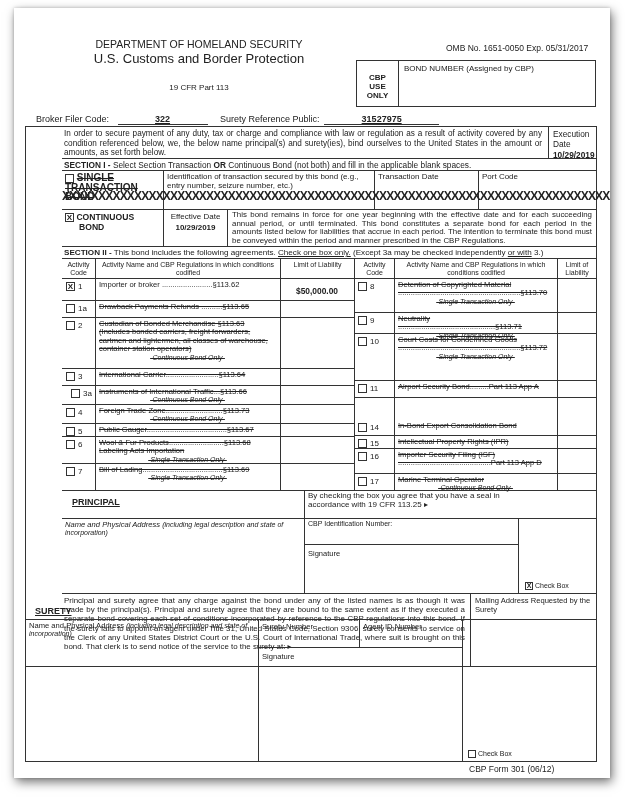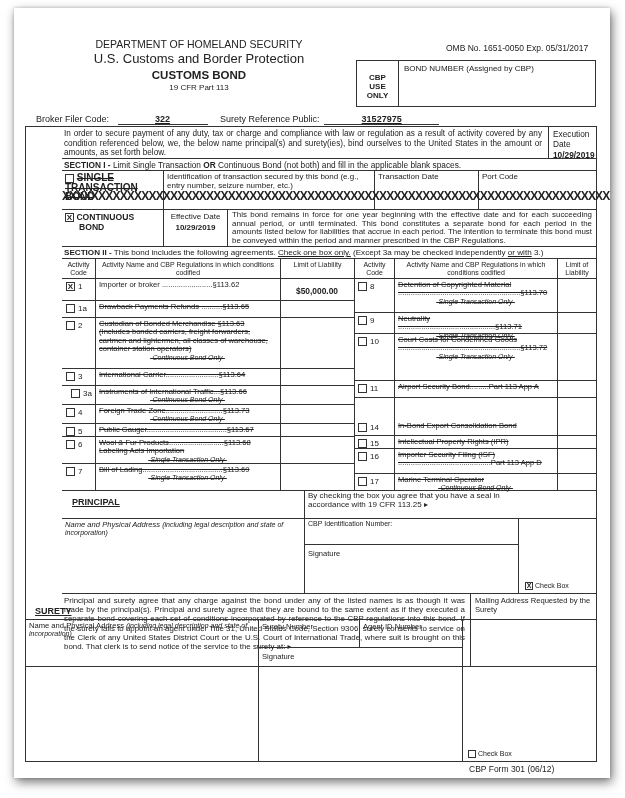--- a/index.html
+++ b/index.html
@@ -38,21 +38,20 @@
   .center { text-align: center; }
   .para { font-size: 7.9px; line-height: 9.2px; text-align: justify; }
 </style>
 </head>
 <body>
 
 <div class="page">
 
   <div class="abs hdr-dept">DEPARTMENT OF HOMELAND SECURITY</div>
   <div class="abs hdr-cbp">U.S. Customs and Border Protection</div>
-  <div class="abs hdr-title">CUSTOMS BOND</div>
   <div class="abs hdr-cfr">19 CFR Part 113</div>
   <div class="abs omb">OMB No. 1651-0050 Exp. 05/31/2017</div>
 
   <div class="abs cbp-box">
     <div class="cbp-use">CBP<br>USE<br>ONLY</div>
     <div class="bond-num">BOND NUMBER (Assigned by CBP)</div>
   </div>
 
   <div class="abs broker-line">
     <span>Broker Filer Code:</span>
@@ -66,21 +65,21 @@
     <div class="row" style="height:32px;">
       <div class="cell para" style="left:2px; width:478px; padding-top:2px; font-size:8.2px; line-height:9.6px;">In order to secure payment of any duty, tax or charge and compliance with law or regulation as a result of activity covered by any condition referenced below, we, the below name principal(s) and surety(ies), bind ourselves to the United States in the amount or amounts, as set forth below.</div>
       <div class="cell bl" style="left:486px; right:0; padding:2px 4px;">
         <div>Execution Date</div>
         <div style="font-weight:bold; text-align:center; margin-top:1px;">10/29/2019</div>
       </div>
     </div>
 
     <div class="row sec-hdr" style="height:12px; padding:1px 2px;">
       <b>SECTION I -</b>
-      <span>Limit Single Transaction</span>
+      <span>Select Section Transaction</span>
       <b>OR</b>
       <span>Continuous Bond (not both) and fill in the applicable blank spaces.</span>
     </div>
 
     <div class="row" style="height:39px;">
       <div class="cell" style="left:3px; width:95px; padding-top:2px; font-weight:bold; font-size:10px; line-height:9px;">
         <span class="cb"></span>
         <span class="strike">SINGLE TRANSACTION BOND</span>
       </div>
       <div class="cell bl" style="left:101px; width:211px; padding:1px 3px; font-size:8px;">

